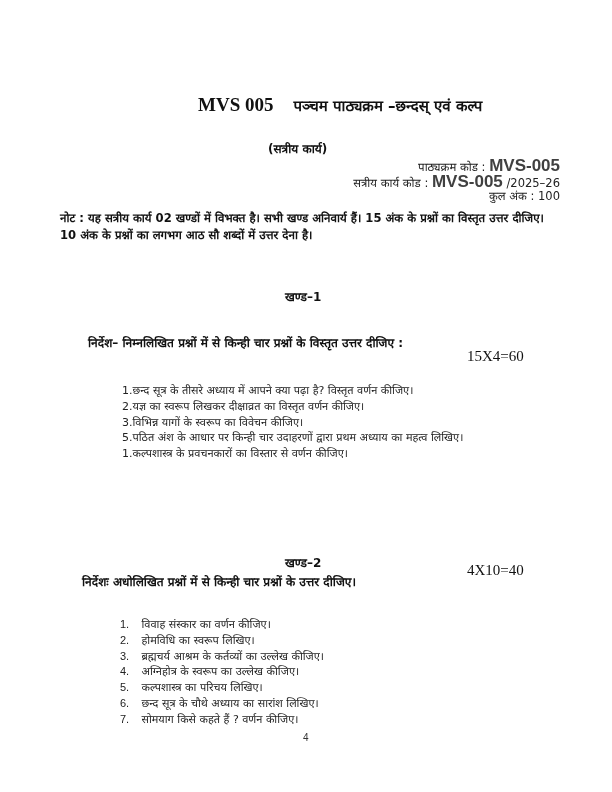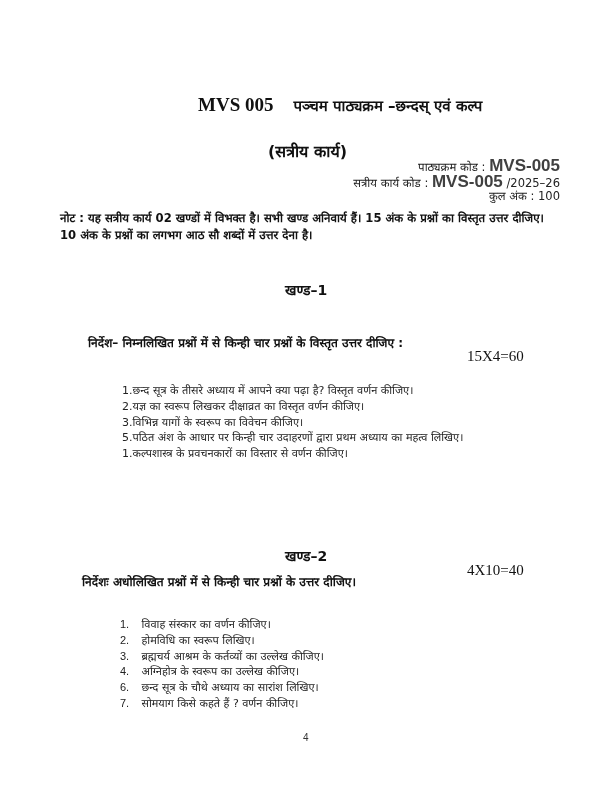--- a/index.html
+++ b/index.html
@@ -21,21 +21,21 @@
       left: 198px; top: 94px;
       font-size: 19px;
       font-weight: bold;
       font-family: "Liberation Serif", "DejaVu Serif", serif;
     }
     .title .code { font-family: Liberation Serif, serif; font-weight: bold; }
     .title .name { font-family: "DejaVu Sans", sans-serif; font-size: 15px; font-weight: bold; margin-left: 20px; }
 
     .subtitle {
       left: 268px; top: 140px;
-      font-size: 16px;
+      font-size: 12px;
       font-weight: bold;
       font-family: "DejaVu Sans", sans-serif;
     }
 
     .meta {
       right: 52px;
       font-size: 11.5px;
       text-align: right;
       color: #222;
       font-family: "DejaVu Sans", sans-serif;
@@ -49,23 +49,24 @@
       left: 60px; top: 210px;
       width: 500px;
       font-size: 11.6px;
       font-weight: bold;
       line-height: 17px;
       white-space: normal;
       font-family: "DejaVu Sans", sans-serif;
     }
 
     .section-heading {
-      font-size: 14px;
+      font-size: 12px;
       font-weight: bold;
       font-family: "DejaVu Sans", sans-serif;
+      margin-top: 8px;
     }
     .sec1-h { left: 285px; top: 280px; }
     .sec2-h { left: 285px; top: 546px; }
 
     .instr {
       font-size: 12px;
       font-weight: bold;
       font-family: "DejaVu Sans", sans-serif;
     }
     .instr1 { left: 88px; top: 334px; }
@@ -145,17 +146,18 @@
 </ul>
 
 <div class="abs section-heading sec2-h">खण्ड–2</div>
 <div class="abs marks marks2">4X10=40</div>
 <div class="abs instr instr2">निर्देशः अधोलिखित प्रश्नों में से किन्ही चार प्रश्नों के उत्तर दीजिए।</div>
 <ul class="abs qlist2">
   <li><span class="num">1.</span> <span>विवाह संस्कार का वर्णन कीजिए।</span></li>
   <li><span class="num">2.</span> <span>होमविधि का स्वरूप लिखिए।</span></li>
   <li><span class="num">3.</span> <span>ब्रह्मचर्य आश्रम के कर्तव्यों का उल्लेख कीजिए।</span></li>
   <li><span class="num">4.</span> <span>अग्निहोत्र के स्वरूप का उल्लेख कीजिए।</span></li>
+  <li><span class="num">5.</span> <span>कल्पशास्त्र का परिचय लिखिए।</span></li>
   <li><span class="num">6.</span> <span>छन्द सूत्र के चौथे अध्याय का सारांश लिखिए।</span></li>
   <li><span class="num">7.</span> <span>सोमयाग किसे कहते हैं ? वर्णन कीजिए।</span></li>
 </ul>
 
 <div class="abs page-num">4</div>
 
 </body></html>

